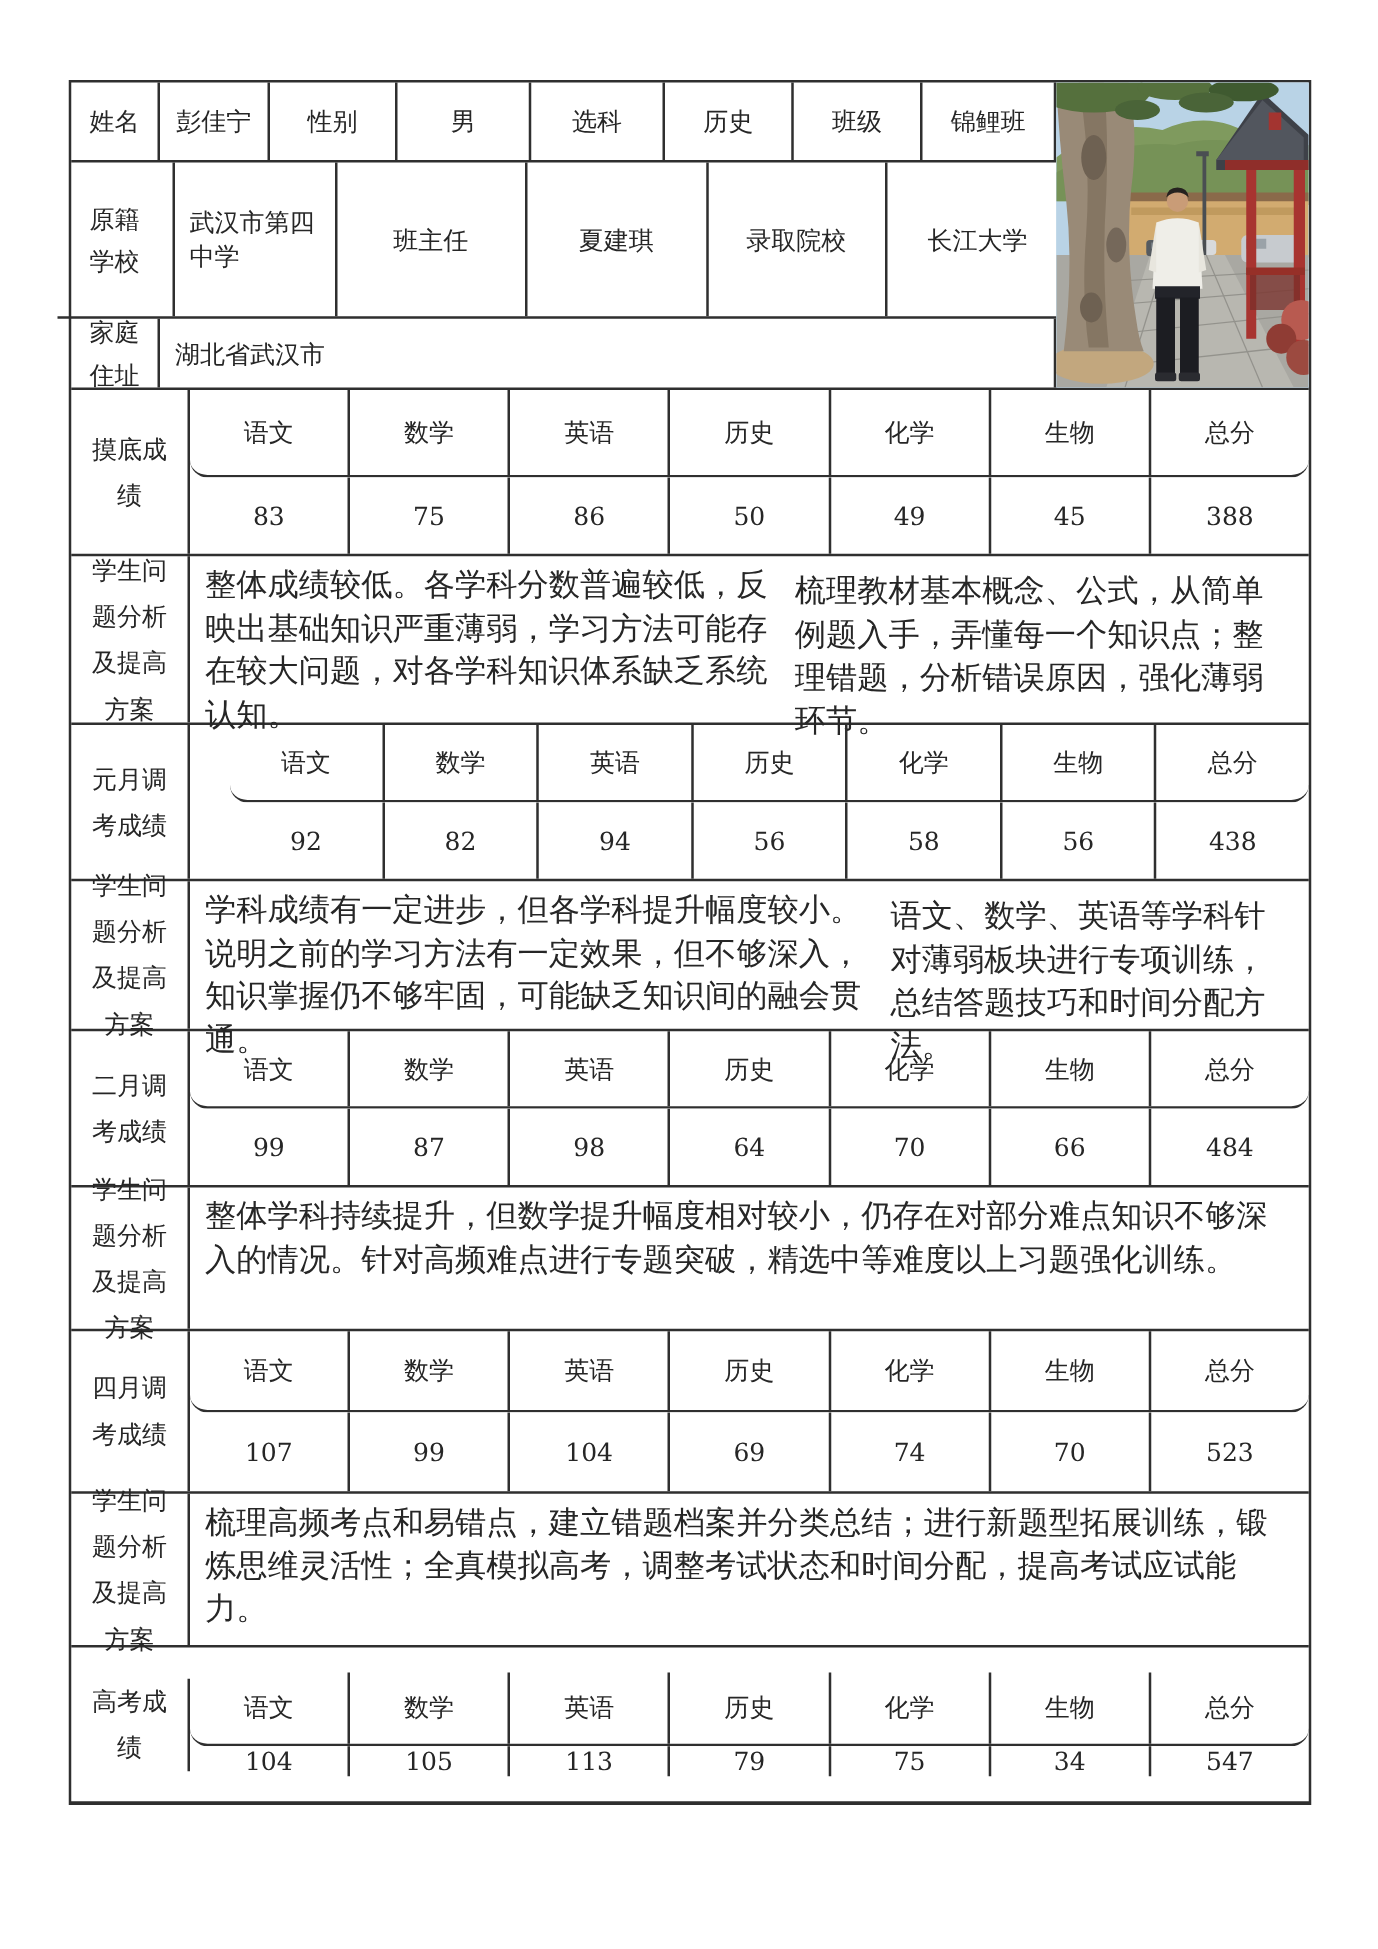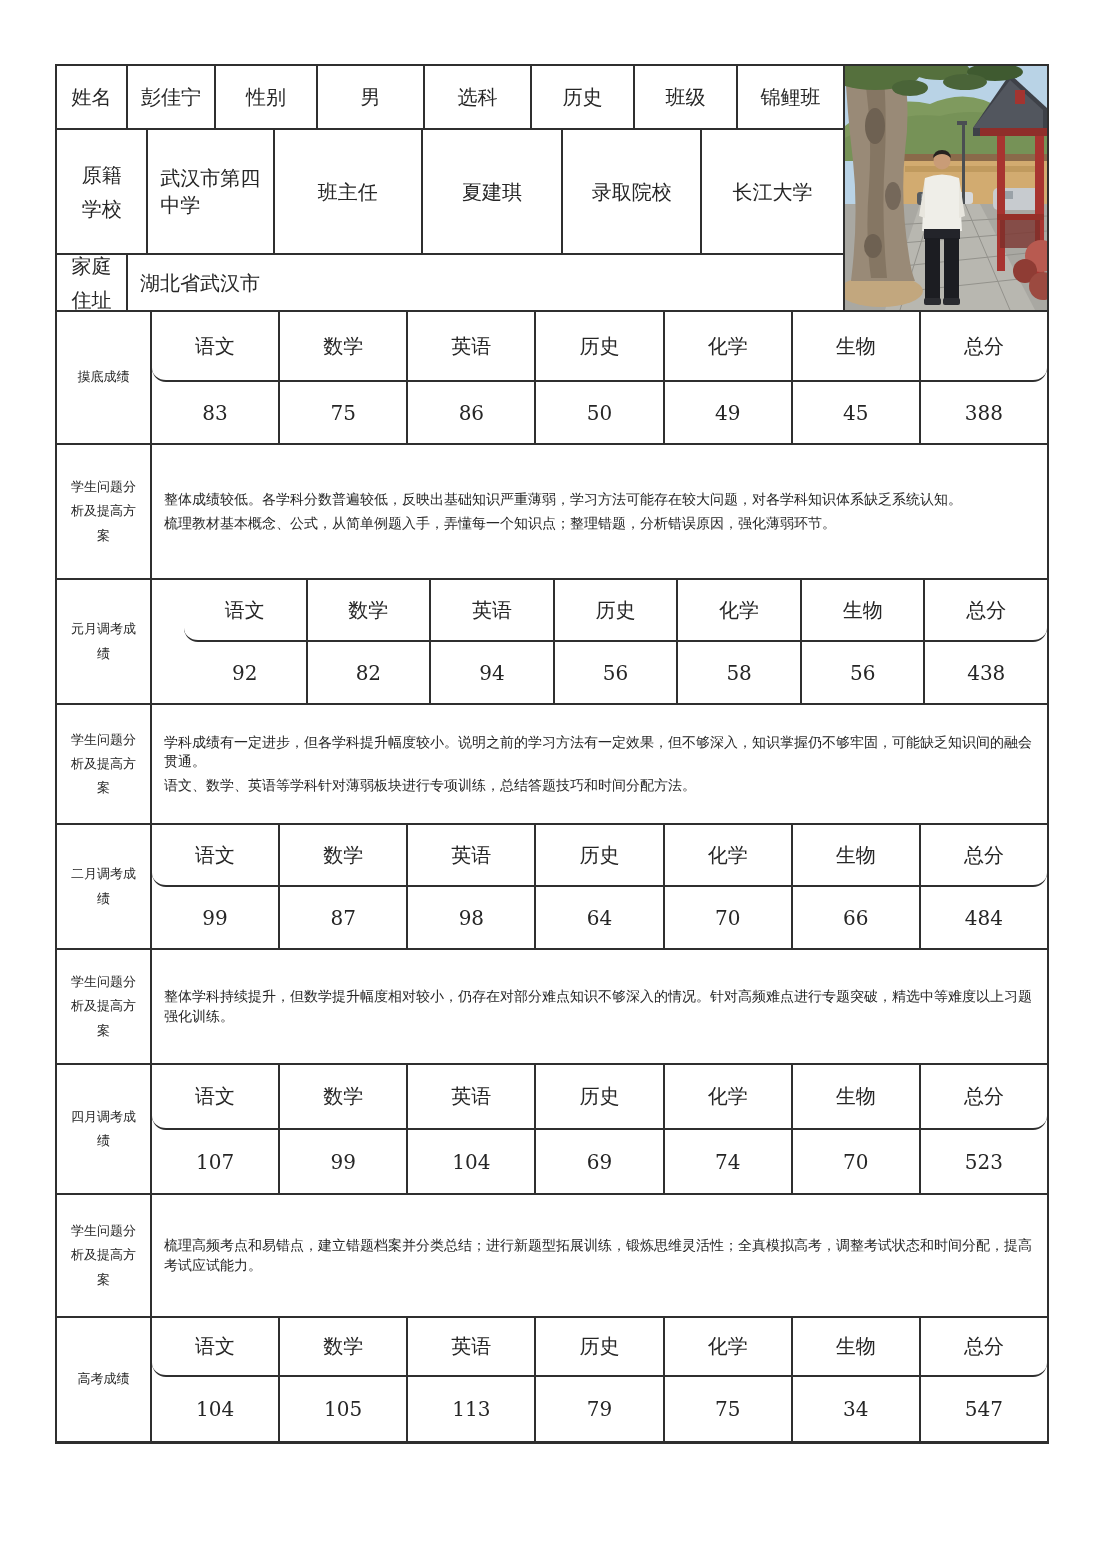--- a/index.html
+++ b/index.html
@@ -7,60 +7,60 @@
   body{
     width:1102px;height:1559px;background:#ffffff;position:relative;
     font-family:"DejaVu Serif","Liberation Serif",serif;color:var(--tc);
   }
   .table{
     position:absolute;left:55px;top:64px;width:994px;height:1380px;
     border:2px solid var(--bc);border-bottom-width:3px;box-sizing:border-box;
     background:#fff;
   }
   .top-block{height:246px;border-bottom:2px solid var(--bc);box-sizing:border-box;display:flex;}
-  .top-left{width:788px;display:flex;flex-direction:column;}
+  .top-left{width:788px;display:flex;flex-direction:column;align-items:center;}
   .row{display:flex;border-bottom:2px solid var(--bc);box-sizing:border-box;}
   .row:last-child{border-bottom:none;}
   .r1{height:64px;} .r2{height:125px;} .r3{height:55px;}
   .cell{
     display:flex;align-items:center;justify-content:center;text-align:center;
     border-right:2px solid var(--bc);box-sizing:border-box;font-size:20px;line-height:1.5;
   }
   .cell.left{justify-content:flex-start;text-align:left;padding-left:12px;}
   .wrap2{width:44px;line-height:1.7;}
   .wrap3{width:66px;line-height:1.85;}
   .schoolname{width:104px;text-align:left;line-height:1.35;}
   .photo{width:202px;height:244px;overflow:hidden;background:#b9d3e6;}
   .photo svg{display:block;}
   .section{display:flex;border-bottom:2px solid var(--bc);box-sizing:border-box;}
-  .section:last-child{border-bottom:none;}
+  .section:last-child{border-bottom:none;align-items:center;}
   .slabel{
     width:95px;border-right:2px solid var(--bc);box-sizing:border-box;
     display:flex;align-items:center;justify-content:center;text-align:center;
-    font-size:13px;
+    font-size:20px;
   }
   .scols{flex:1;display:flex;flex-direction:column;}
   .srow{display:flex;flex:1;}
   .shead{border-bottom:2px solid var(--bc);box-sizing:border-box;flex:0 0 auto;border-radius:14px;}
   .sval{flex:1;}
   .scell{
     flex:1 1 0;display:flex;align-items:center;justify-content:center;
     border-right:2px solid var(--bc);box-sizing:border-box;font-size:20px;
   }
   .scell:last-child{border-right:none;}
   .s1 .shead{height:70px;} .s2 .shead{height:62px;} .s3 .shead{height:62px;}
   .s4 .shead{height:65px;} .s5 .shead{height:59px;}
   .sec-h1{height:133px;} .sec-a1{height:135px;}
   .sec-h2{height:125px;gap:32px;} .sec-a2{height:120px;}
   .sec-h3{height:125px;} .sec-a3{height:115px;}
   .sec-h4{height:130px;} .sec-a4{height:123px;}
   .sec-h5{height:123px;}
   .atext{
-    flex:1;display:flex;flex-direction:column;justify-content:center;
-    padding:6px 14px 6px 12px;box-sizing:border-box;font-size:14px;line-height:1.38;
+    flex:1;display:flex;flex-direction:row;justify-content:center;
+    padding:6px 14px 6px 12px;box-sizing:border-box;font-size:25px;line-height:1.38;
   }
   .atext p{margin:0;}
   .atext p + p{margin-top:5px;}
 </style>
 </head>
 <body>
 
 <div class="table">
 
   <div class="top-block">

